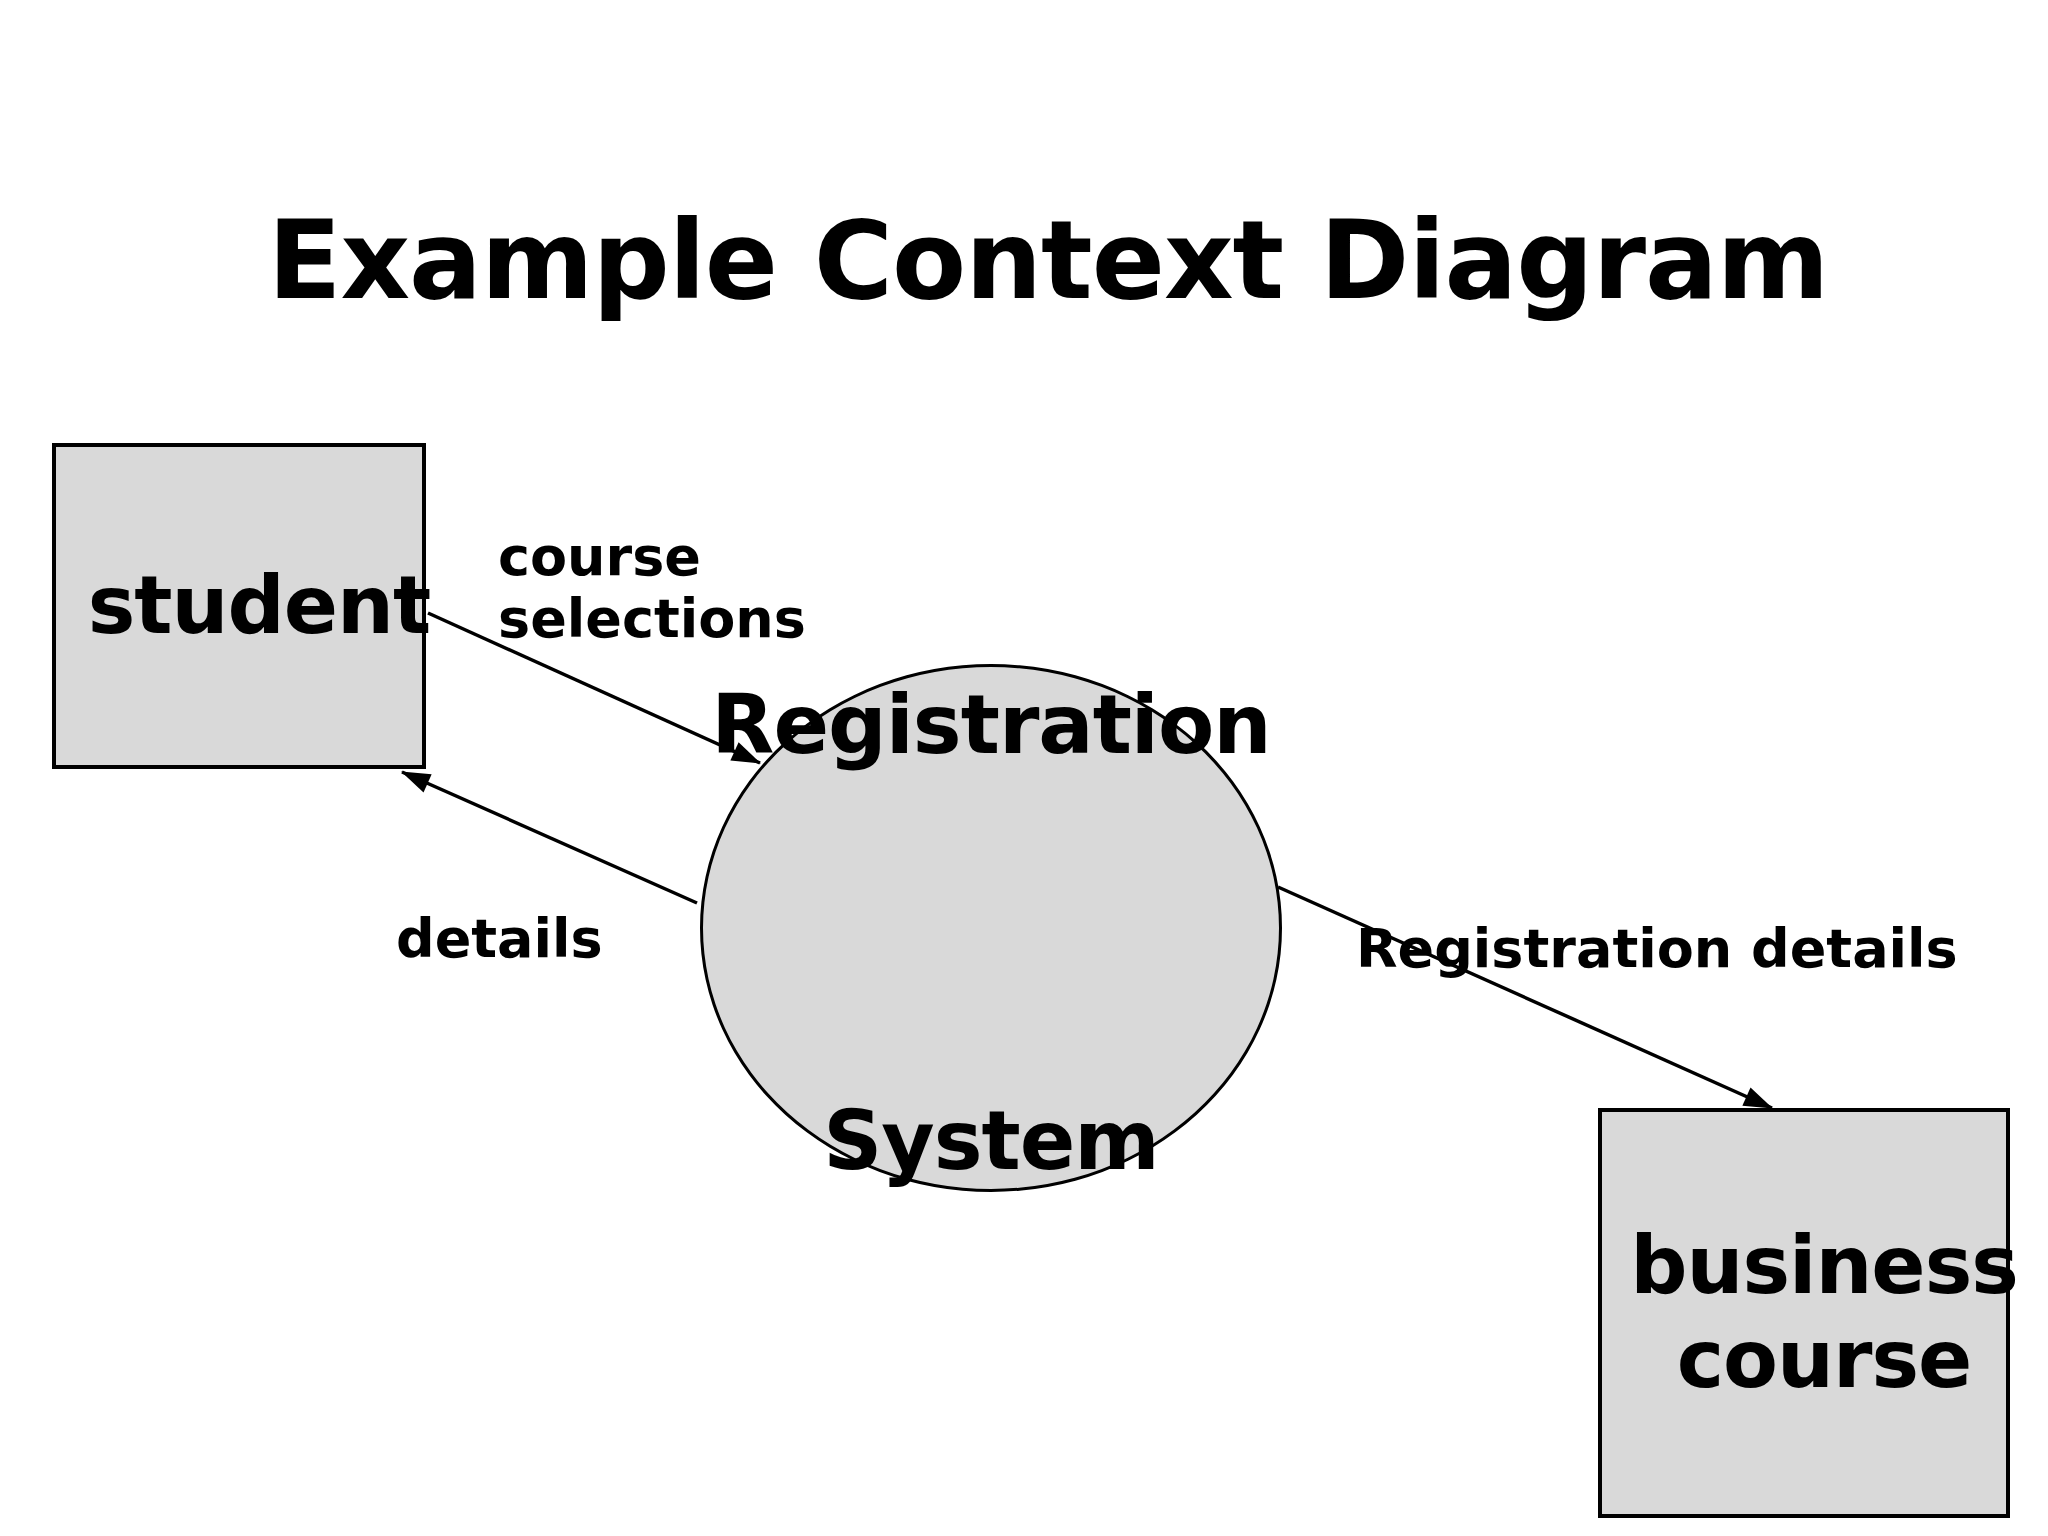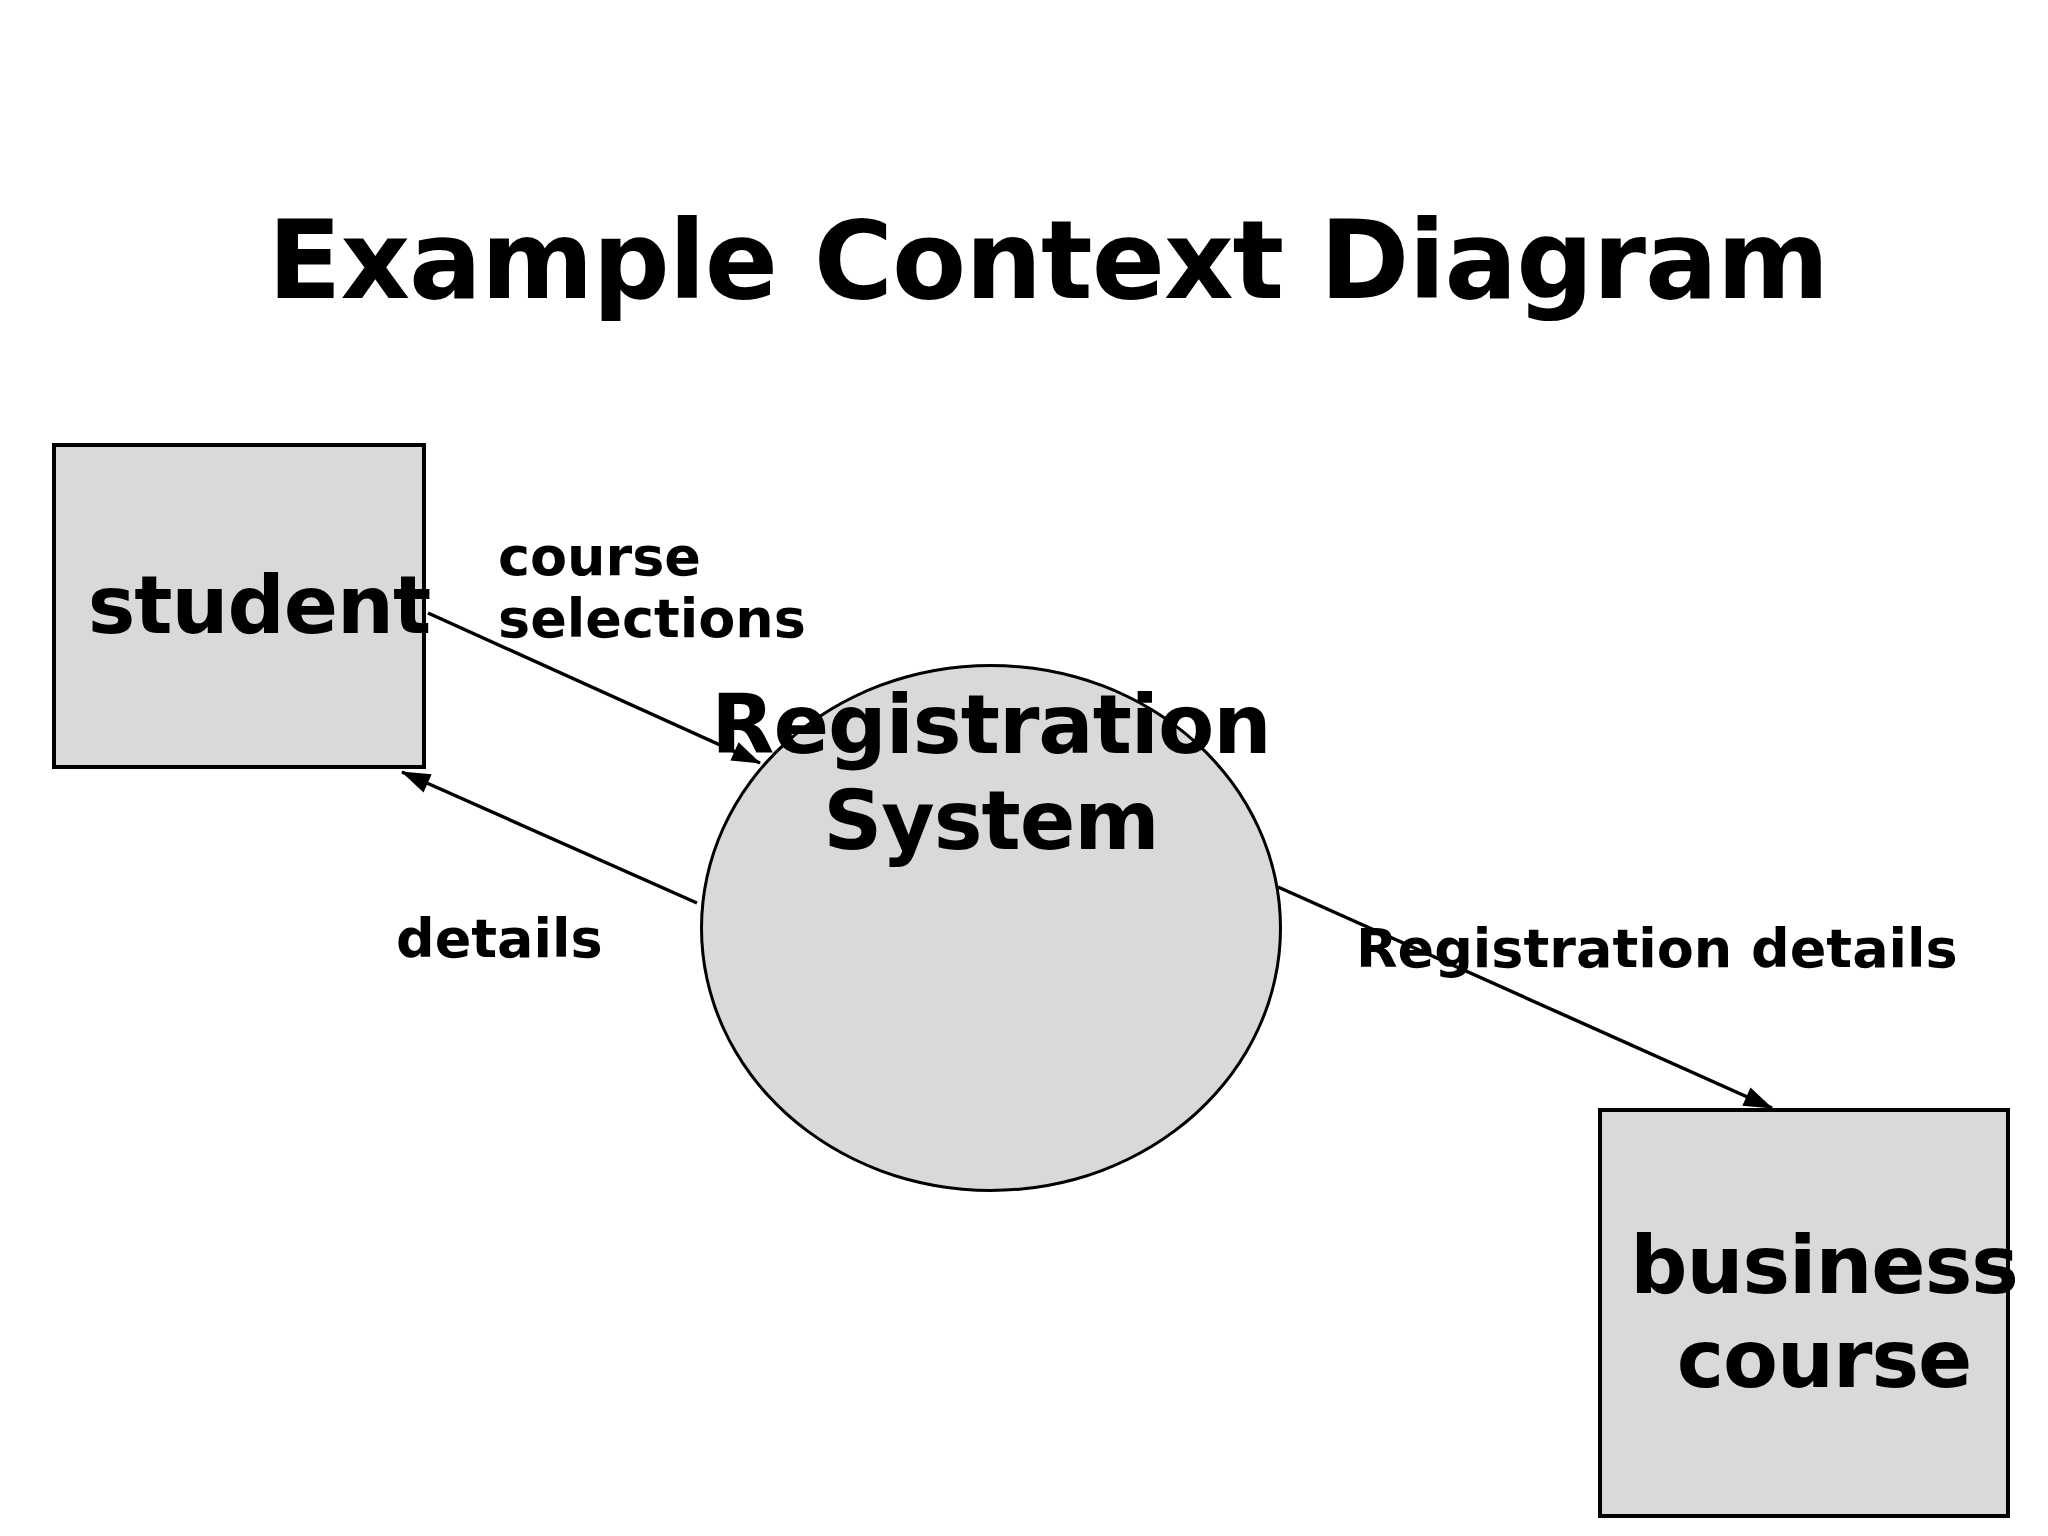--- a/index.html
+++ b/index.html
@@ -50,21 +50,21 @@
   }
   .node-ellipse {
     position: absolute;
     box-sizing: border-box;
     background: #d9d9d9;
     border: 3px solid #000000;
     border-radius: 50%;
     display: flex;
     flex-direction: column;
     align-items: center;
-    justify-content: flex-start;
+    justify-content: space-between;
   }
   .node-student   { left: 52px;   top: 443px;  width: 374px; height: 326px; }
   .node-system    { left: 700px;  top: 664px;  width: 582px; height: 528px; padding-top: 10px; }
   .node-business  { left: 1598px; top: 1108px; width: 412px; height: 410px; }
 
   .node-label {
     font-size: 80px;
     font-weight: 700;
     color: #000000;
     letter-spacing: -1px;

